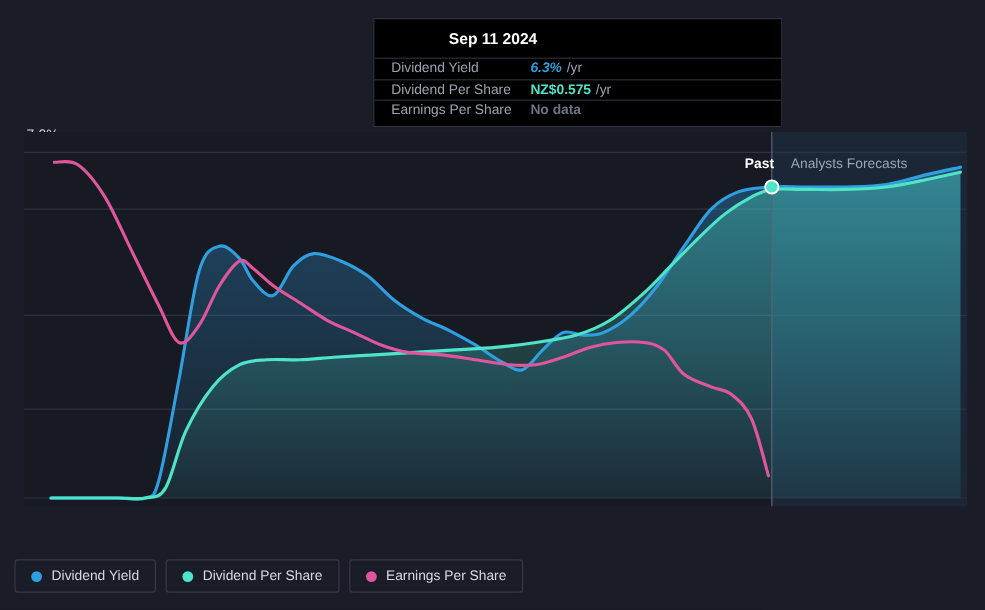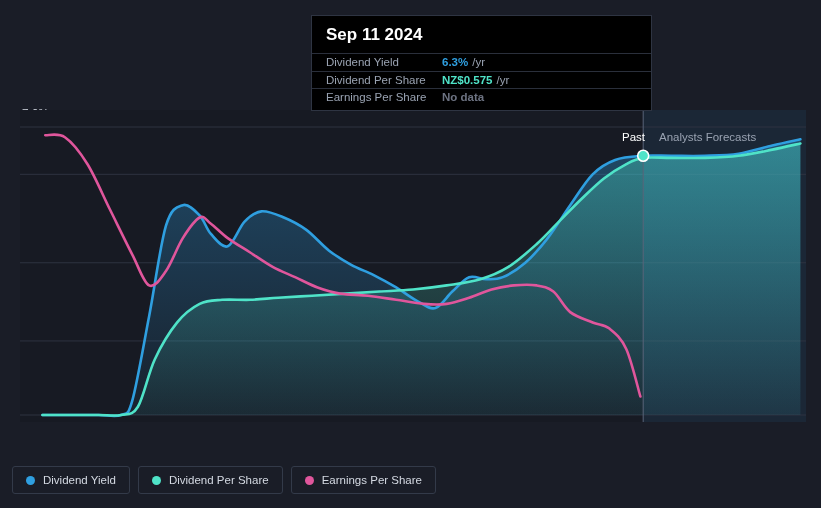--- a/index.html
+++ b/index.html
@@ -51,38 +51,39 @@
     white-space: nowrap;
   }
 
   
   .divider-label {
     position: absolute;
     top: 131px;
     font-size: 11.5px;
     white-space: nowrap;
   }
-  #label-past { color: #ffffff; font-weight: normal; right: 176px; }
+  #label-past { color: #ffffff; font-weight: bold; right: 176px; }
   #label-forecast { color: #9aa3b2; left: 659px; text-align: right; }
 
   
   #tooltip {
     position: absolute;
     left: 311px; top: 15px;
     width: 341px;
     background: #000000;
     border: 1px solid #2e3442;
     padding: 8px 0 4px 0;
     z-index: 40;
   }
   #tooltip-title {
     color: #ffffff;
-    font-size: 17px;
+    font-size: 13px;
     font-weight: bold;
     padding: 1px 14px 8px 14px;
+    margin-left: 48px;
   }
   .tt-row {
     display: flex;
     align-items: center;
     border-top: 1px solid #2a2f3b;
     padding: 4px 14px;
     font-size: 11.5px;
     height: 17.5px;
   }
   .tt-key { color: #9aa3b2; width: 116px; flex: none; }
@@ -157,21 +158,21 @@
 
   <div class="divider-label" id="label-past">Past</div>
   <div class="divider-label" id="label-forecast">Analysts Forecasts</div>
 
 
   <div id="tooltip">
     <div id="tooltip-title">Sep 11 2024</div>
     <div id="tooltip-rows">
         <div class="tt-row">
           <span class="tt-key">Dividend Yield</span>
-          <span class="tt-val" style="color: rgb(47, 159, 224);">6.3%</span>
+          <span class="tt-val" style="color: rgb(47, 159, 224); font-style: italic;">6.3%</span>
           <span class="tt-unit">/yr</span>
         </div>
         <div class="tt-row">
           <span class="tt-key">Dividend Per Share</span>
           <span class="tt-val" style="color: rgb(79, 227, 200);">NZ$0.575</span>
           <span class="tt-unit">/yr</span>
         </div>
         <div class="tt-row">
           <span class="tt-key">Earnings Per Share</span>
           <span class="tt-val tt-nodata" style="color: rgb(109, 115, 130); font-weight: bold;">No data</span>

